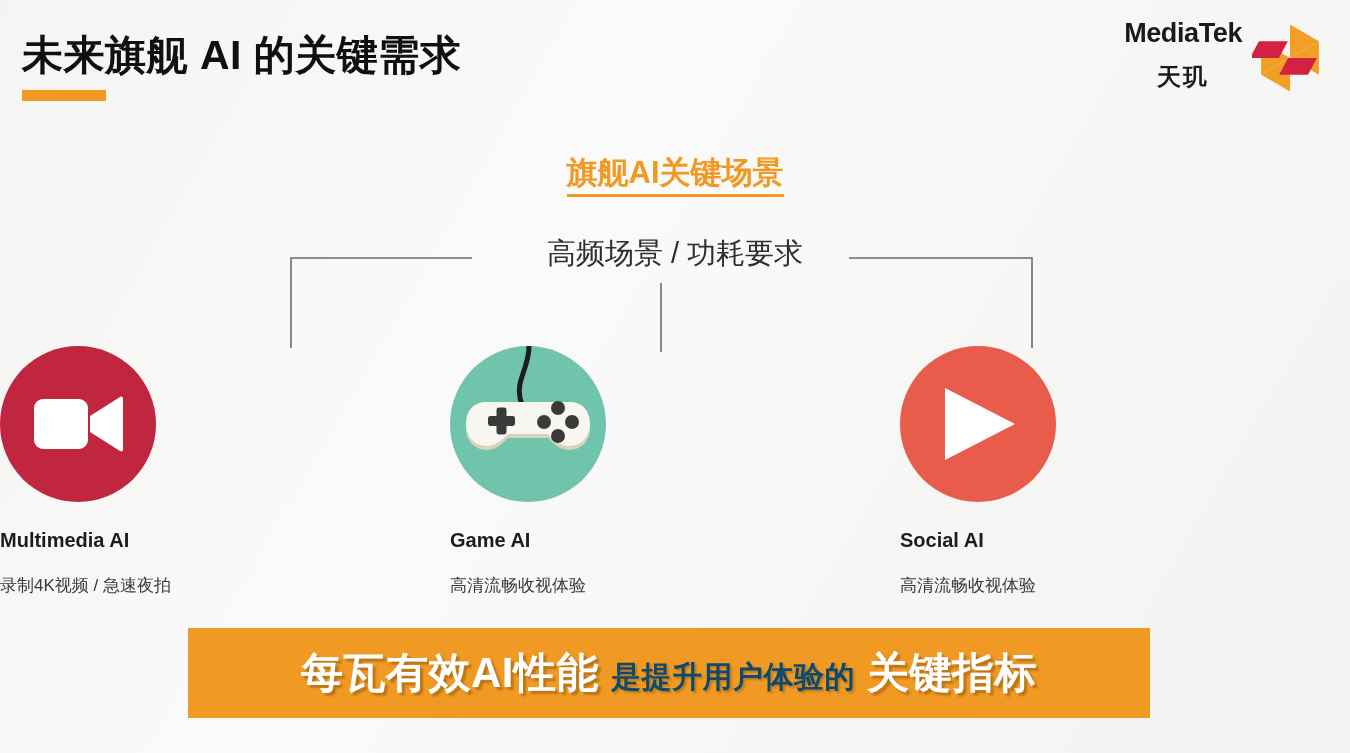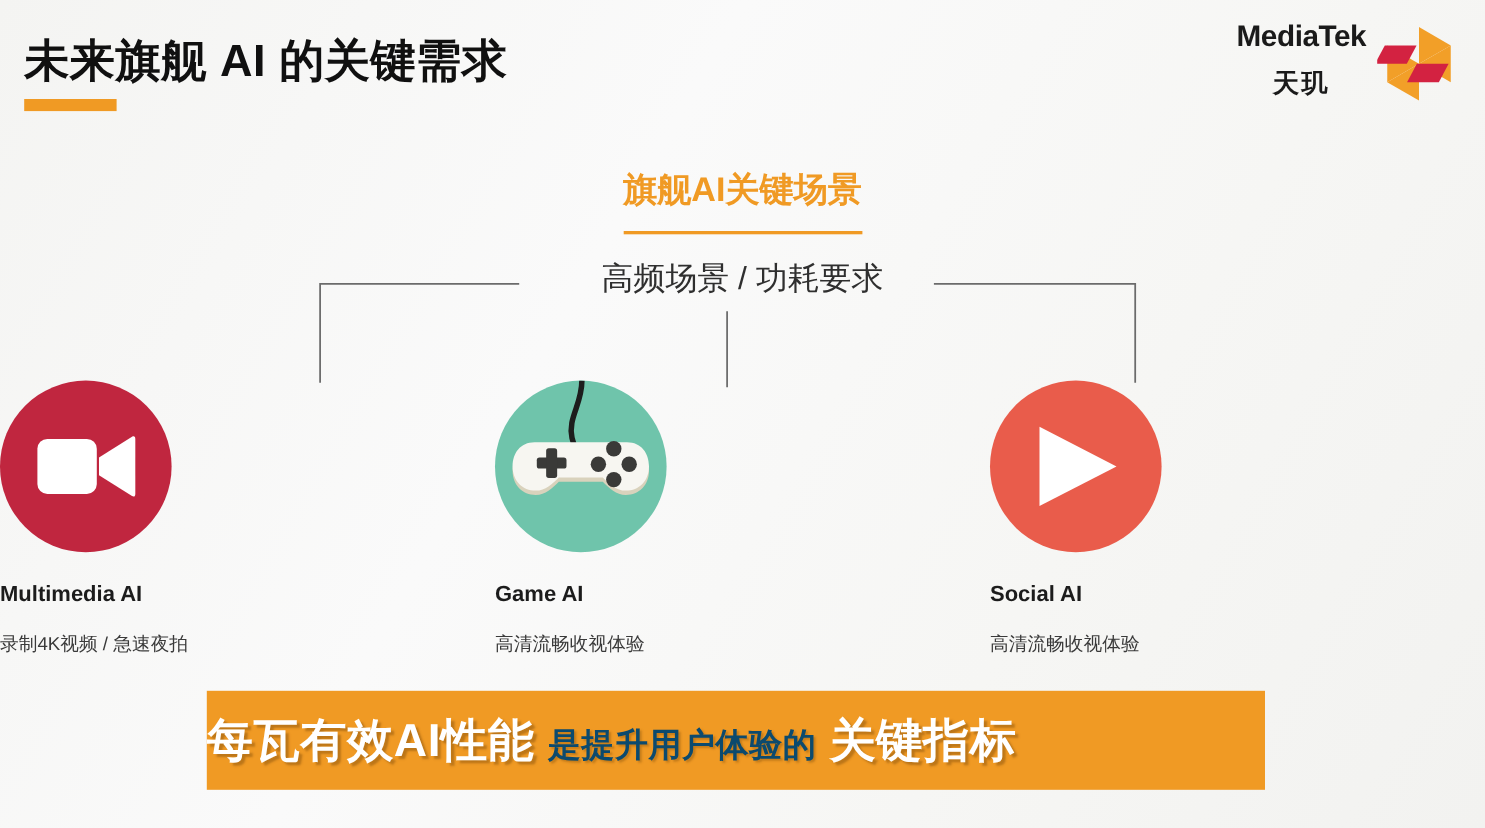--- a/index.html
+++ b/index.html
@@ -79,21 +79,21 @@
     left: 0;
     right: 0;
     top: 152px;
     text-align: center;
     font-size: 31px;
     font-weight: bold;
     color: #F09A24;
   }
   .scene-title span {
     border-bottom: 3px solid #F09A24;
-    padding-bottom: 20px;
+    padding-bottom: 4px;
     margin-top: 48px;
   }
   .scene-sub {
     position: absolute;
     left: 0;
     right: 0;
     top: 234px;
     text-align: center;
     font-size: 29px;
     color: #2f2f2f;
@@ -150,21 +150,21 @@
   
   .banner {
     position: absolute;
     left: 188px;
     top: 628px;
     width: 962px;
     height: 90px;
     background: #F09A24;
     display: flex;
     align-items: center;
-    justify-content: flex-start;
+    justify-content: center;
     gap: 12px;
   }
   .banner-big {
     font-size: 42px;
     font-weight: bold;
     color: #ffffff;
     text-shadow: 3px 3px 2px rgba(90,50,0,0.35);
     letter-spacing: 0.5px;
   }
   .banner-small {

